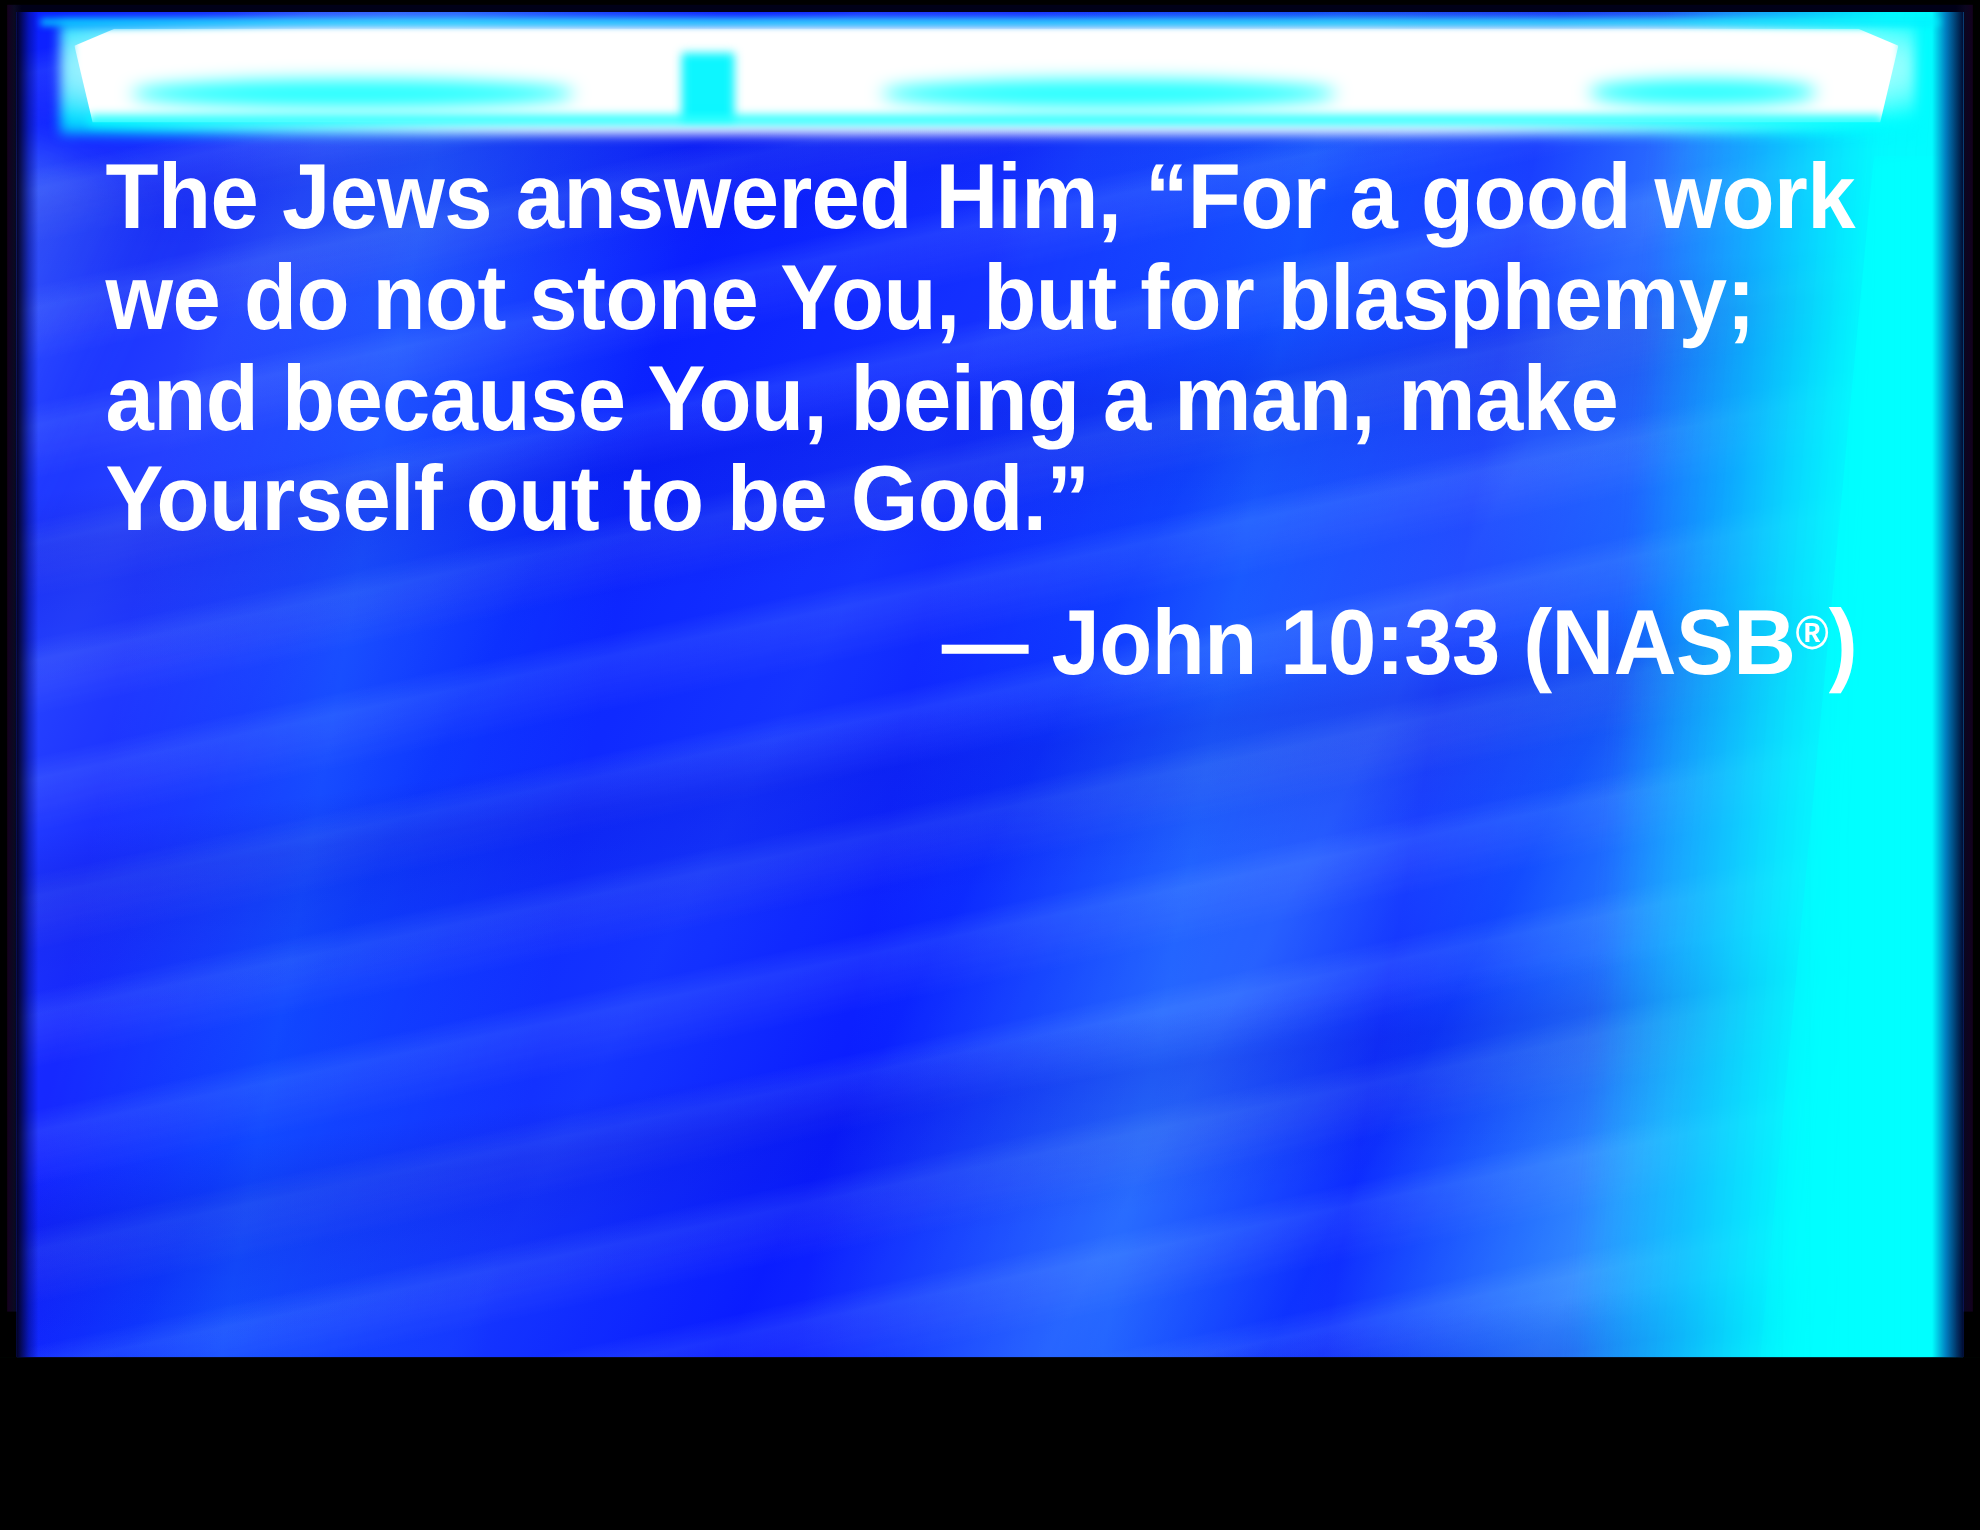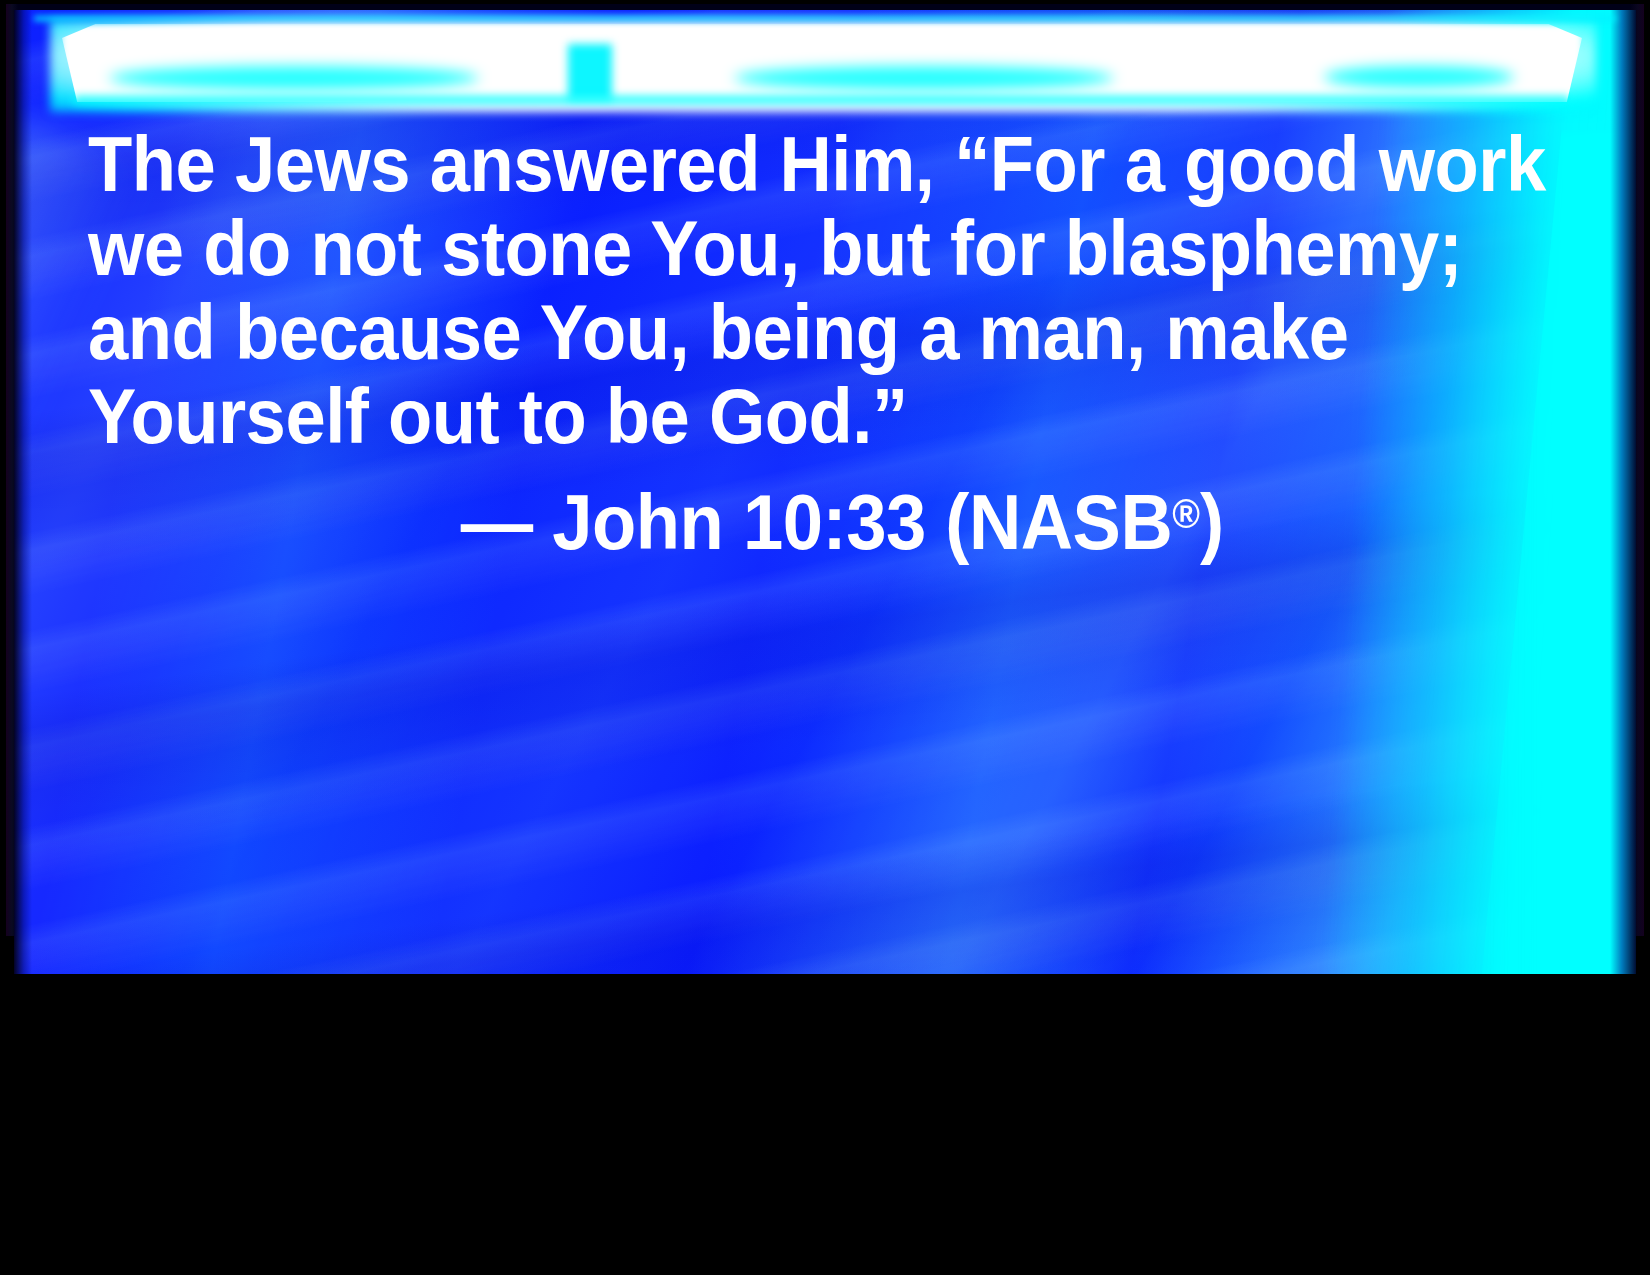--- a/index.html
+++ b/index.html
@@ -4,21 +4,21 @@
 <title>Bible Verse Slide</title>
 <style>
   html, body {
     margin: 0;
     padding: 0;
     background: #000;
   }
   #stage {
     position: relative;
     width: 1650px;
-    height: 974px;
+    height: 1131px;
     overflow: hidden;
     background: #14532d;
     font-family: "Liberation Sans", "DejaVu Sans", sans-serif;
   }
 
   
   #frame-black {
     position: absolute;
     inset: 0;
     background: #000000;
@@ -241,22 +241,22 @@
     font-family: "Liberation Sans Narrow", "Liberation Sans", "DejaVu Sans Condensed", sans-serif;
     font-weight: bold;
     font-size: 77px;
     line-height: 84px;
     letter-spacing: -0.5px;
     white-space: nowrap;
     transform: scaleX(0.94);
     transform-origin: left center;
   }
   #citation-row {
-    margin-top: 14px;
-    text-align: center;
+    margin-top: 28px;
+    text-align: right;
     padding-right: 10px;
   }
   #citation {
     color: #ffffff;
     font-family: "Liberation Sans Narrow", "Liberation Sans", "DejaVu Sans Condensed", sans-serif;
     font-weight: bold;
     font-size: 77px;
     line-height: 84px;
     letter-spacing: -0.5px;
     white-space: nowrap;

